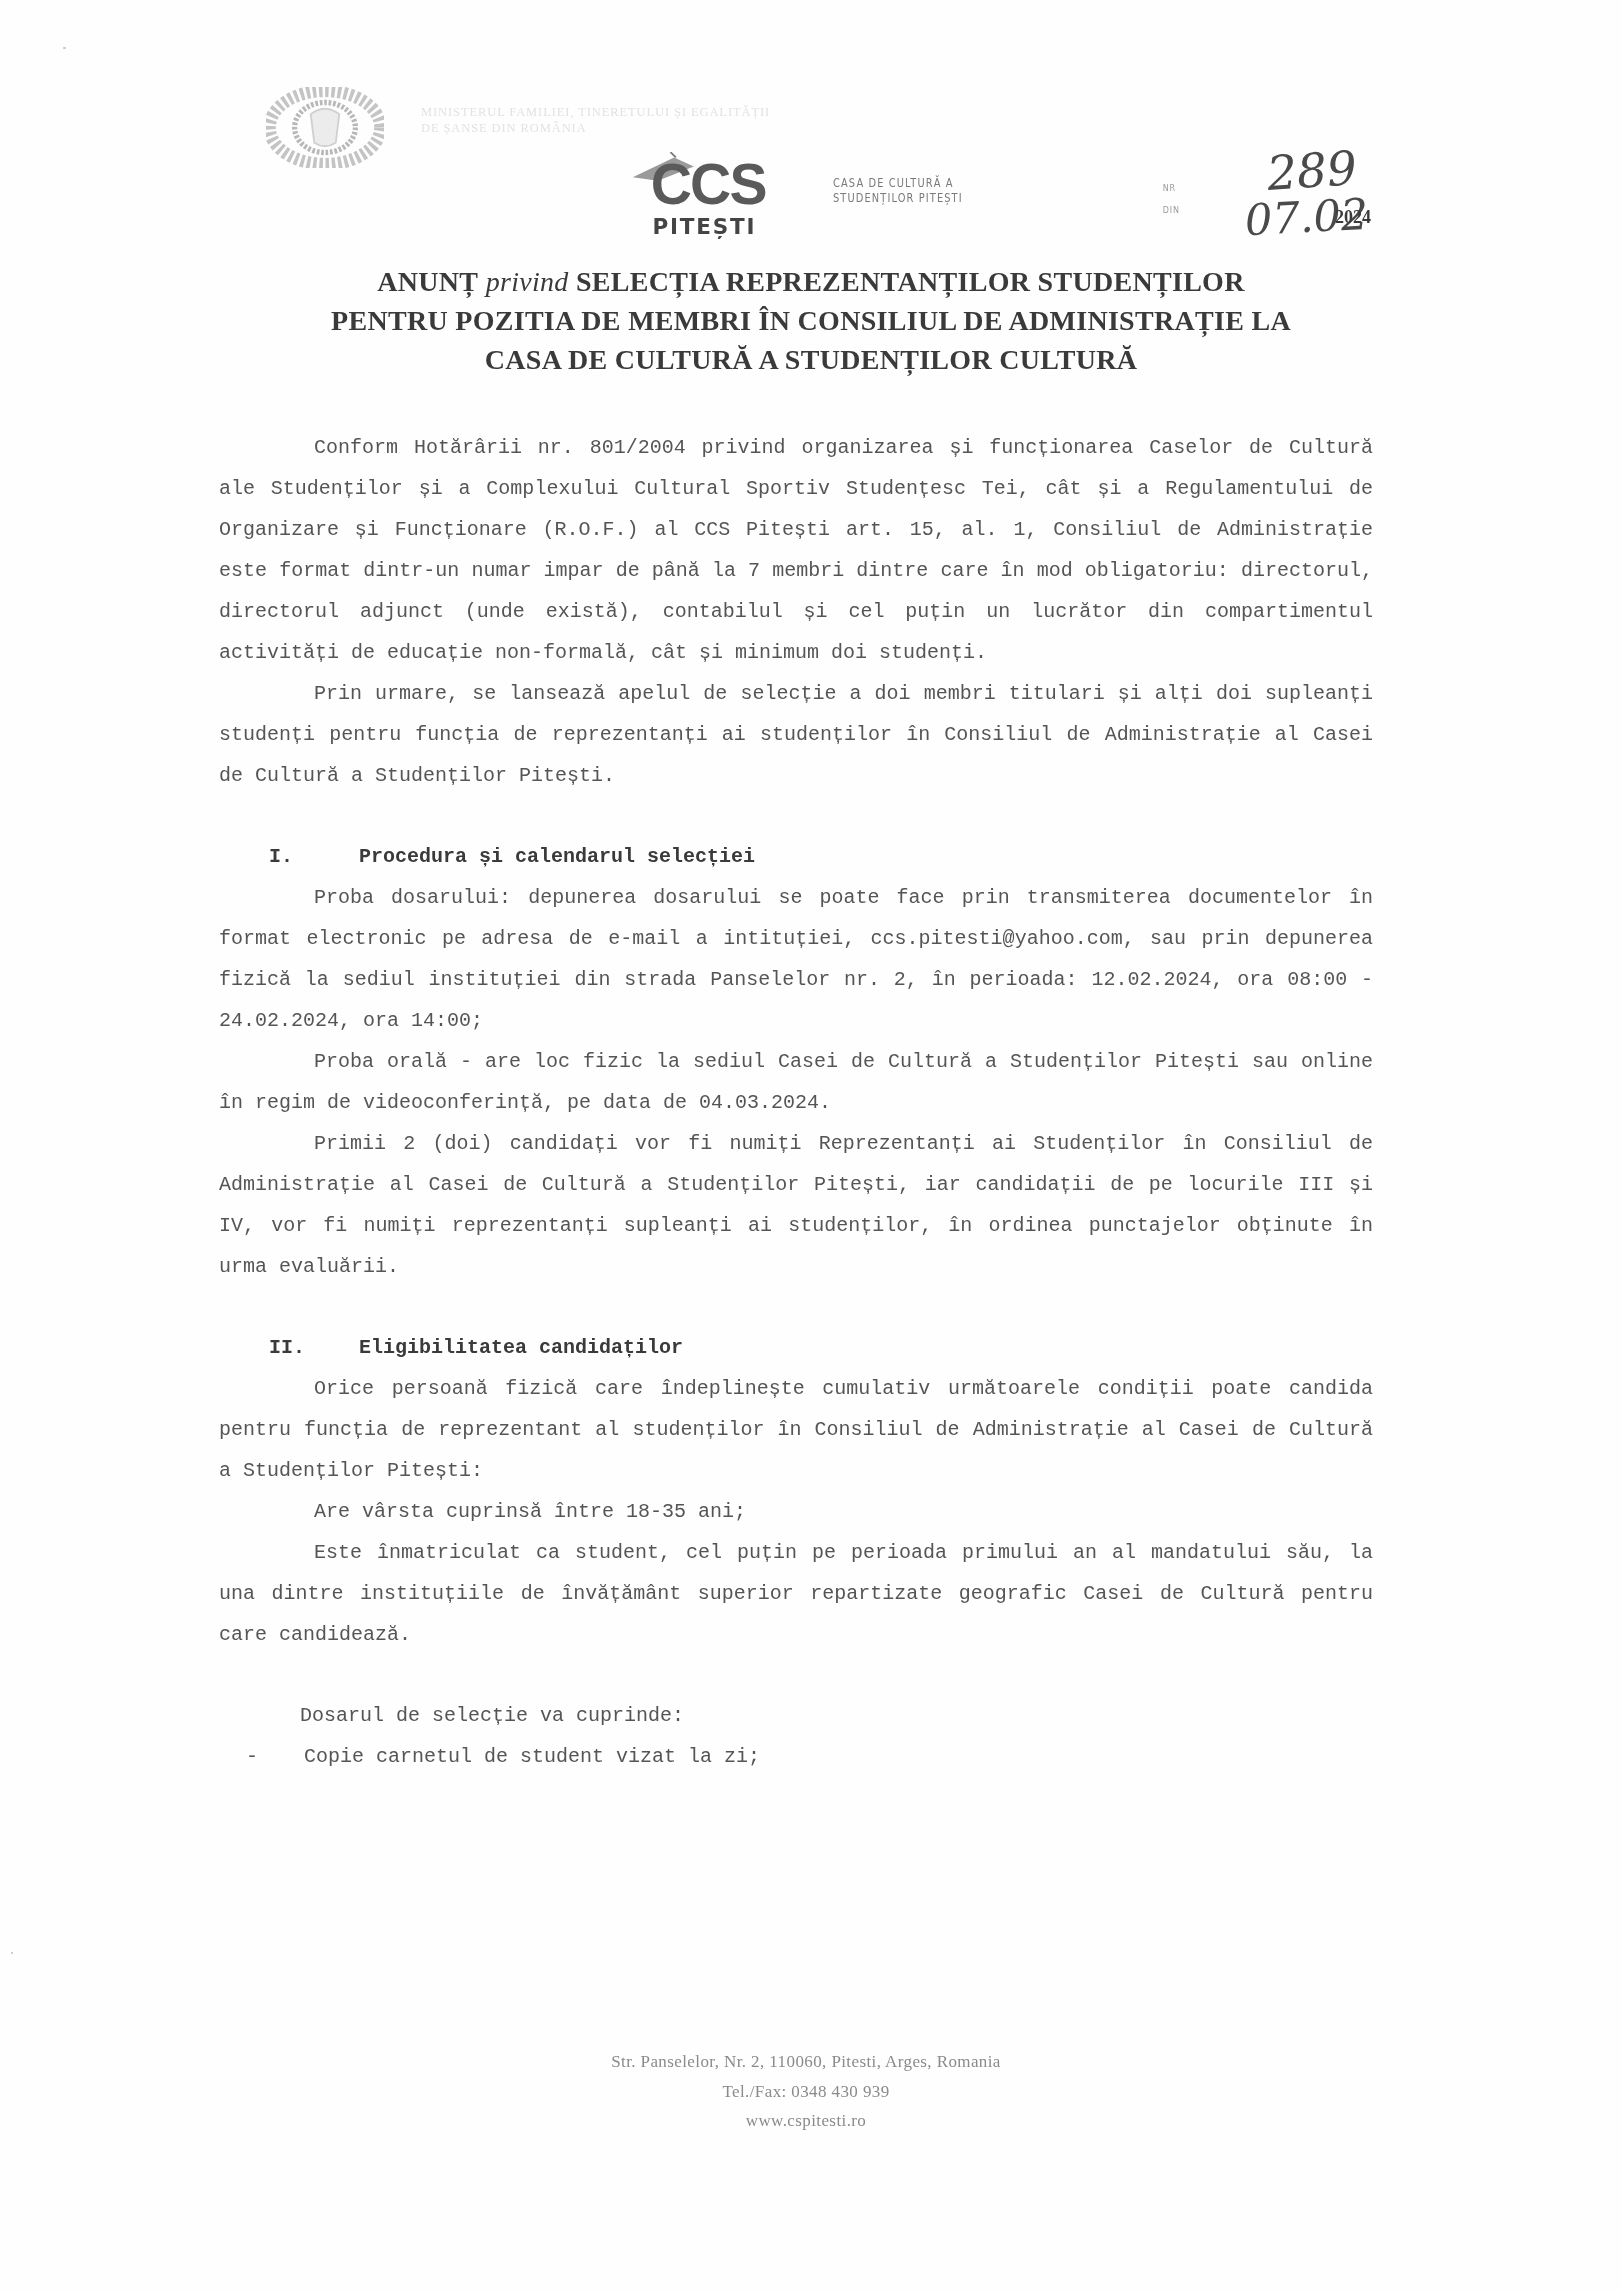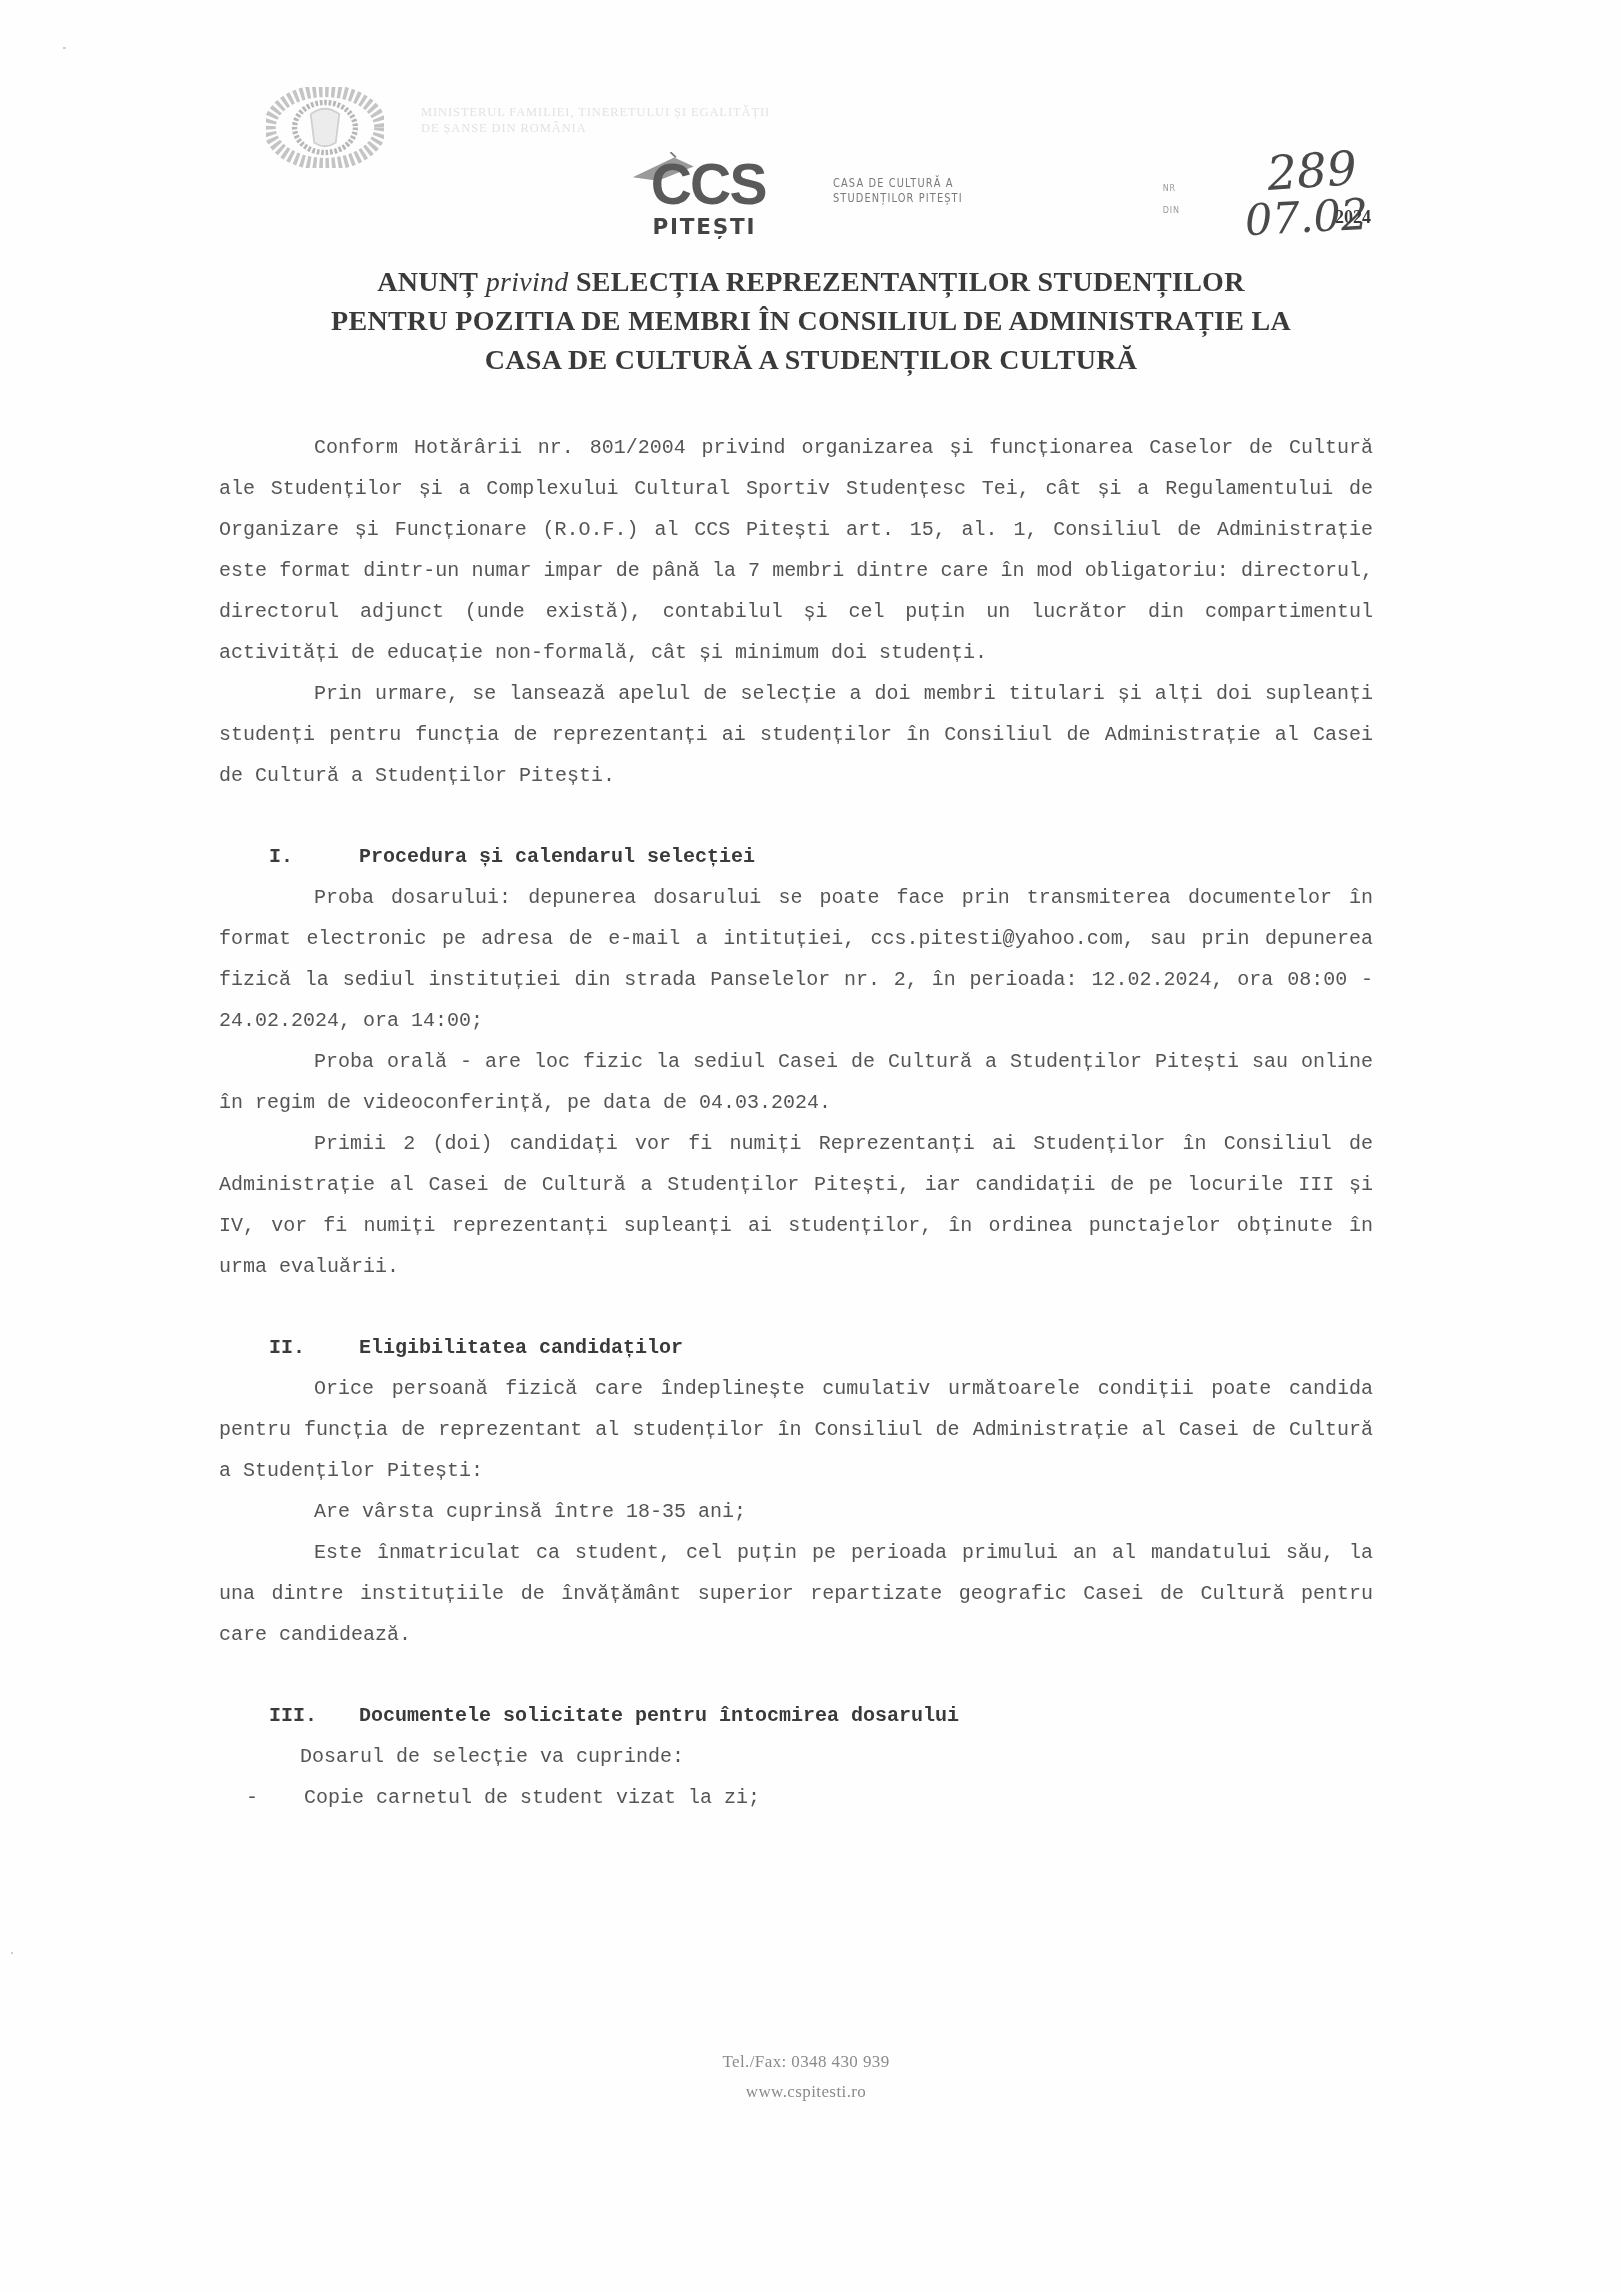--- a/index.html
+++ b/index.html
@@ -108,32 +108,29 @@
     <div class="gap-lg"></div>
     <div class="section-head">
       <span class="section-num">II.</span>
       <span class="section-title">Eligibilitatea candidaților</span>
     </div>
     <p class="indent">Orice persoană fizică care îndeplinește cumulativ următoarele condiții poate candida pentru funcția de reprezentant al studenților în Consiliul de Administrație al Casei de Cultură a Studenților Pitești:</p>
     <p class="indent">Are vârsta cuprinsă între 18-35 ani;</p>
     <p class="indent">Este înmatriculat ca student, cel puțin pe perioada primului an al mandatului său, la una dintre instituțiile de învățământ superior repartizate geografic Casei de Cultură pentru care candidează.</p>
 
     <div class="gap-lg"></div>
-    <div class="section-head">
-      <span class="section-num">III.</span>
-      <span class="section-title">Documentele solicitate pentru întocmirea dosarului</span>
-    </div>
     <p style="padding-left:81px">Dosarul de selecție va cuprinde:</p>
     <div class="list-item">
       <span class="list-bullet">-</span>
       <span>Copie carnetul de student vizat la zi;</span>
     </div>
   </div>
 
   <div class="footer">
+    <div>Str. Panselelor, Nr. 2, 110060, Pitesti, Arges, Romania</div>
     <div>Tel./Fax: 0348 430 939</div>
     <div>www.cspitesti.ro</div>
   </div>
 
   <div class="speck" style="left:63px;top:47px;"></div>
   <div class="speck" style="left:10.7px;top:1952px;"></div>
 </div>
 
 
 </body></html>

